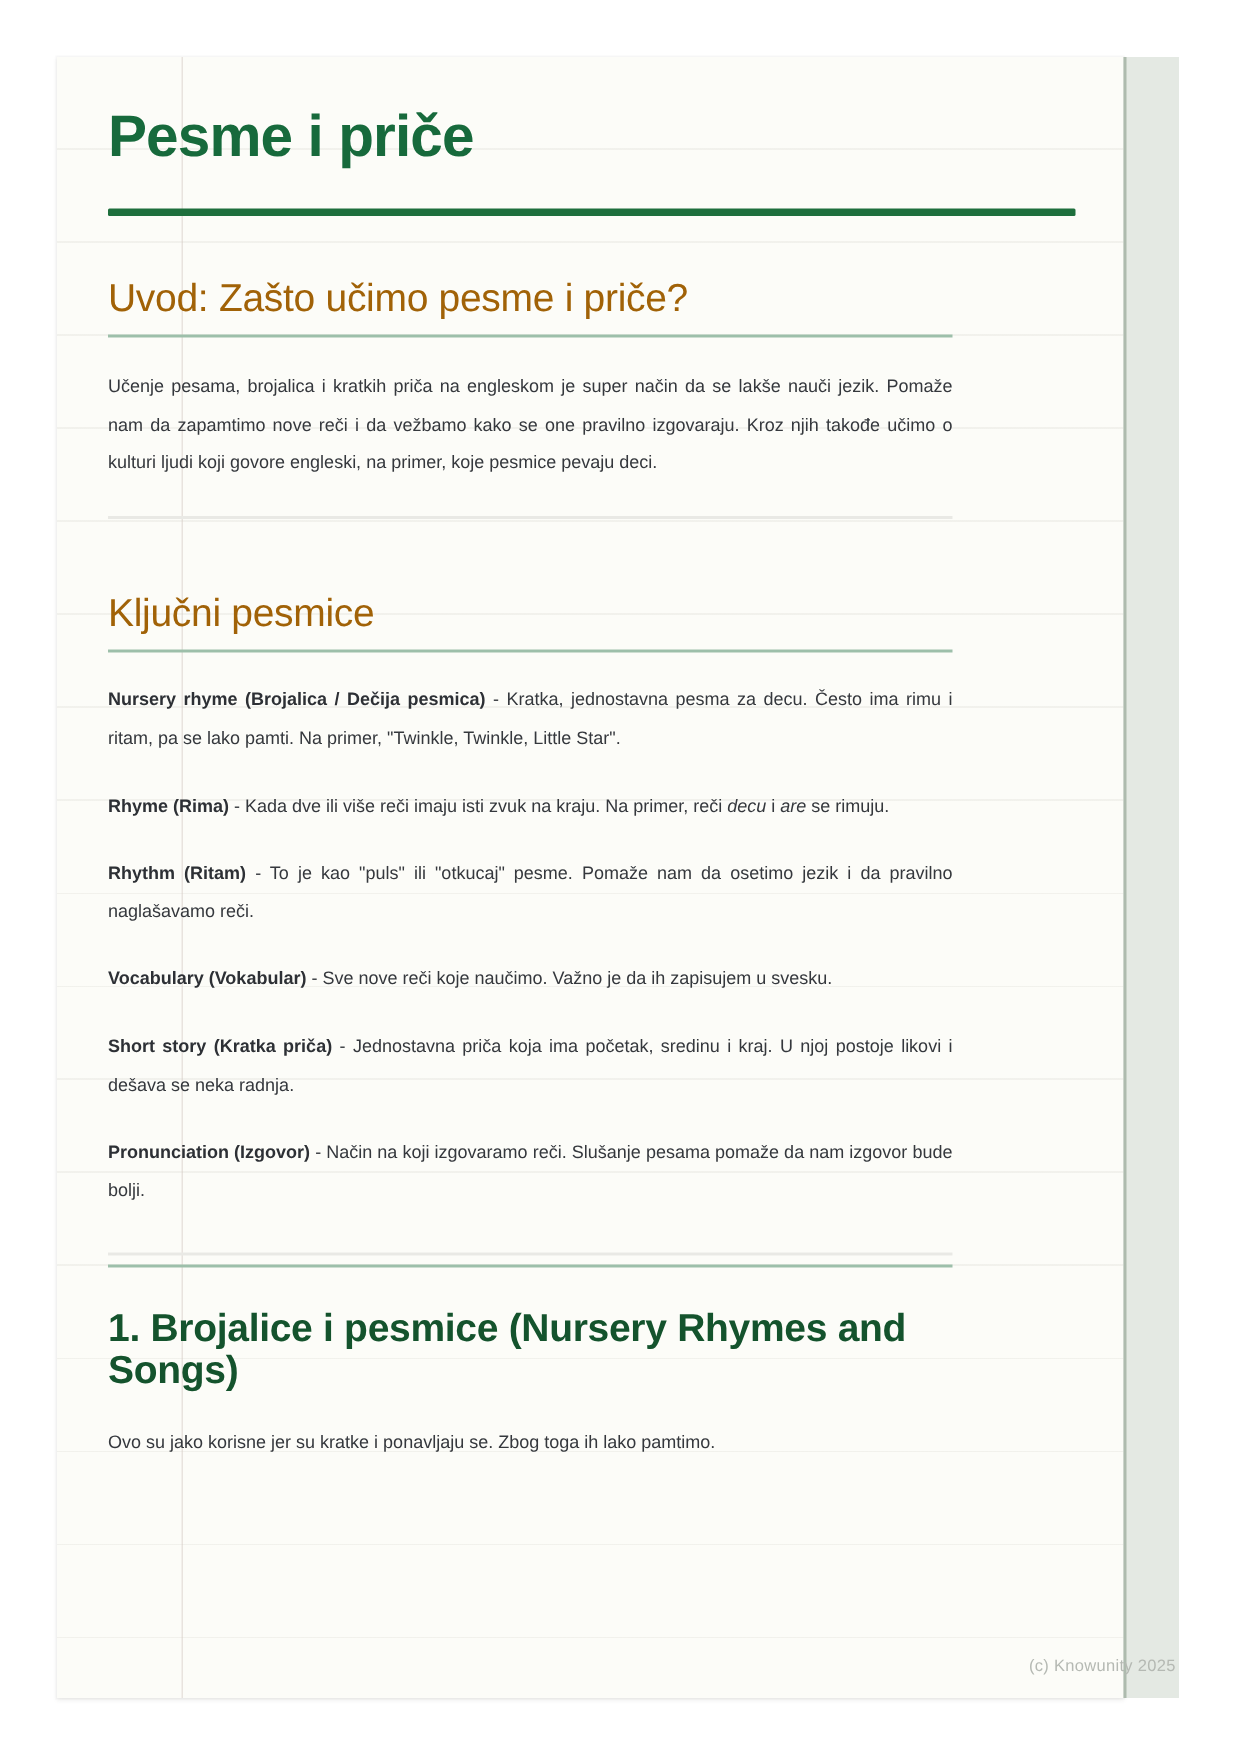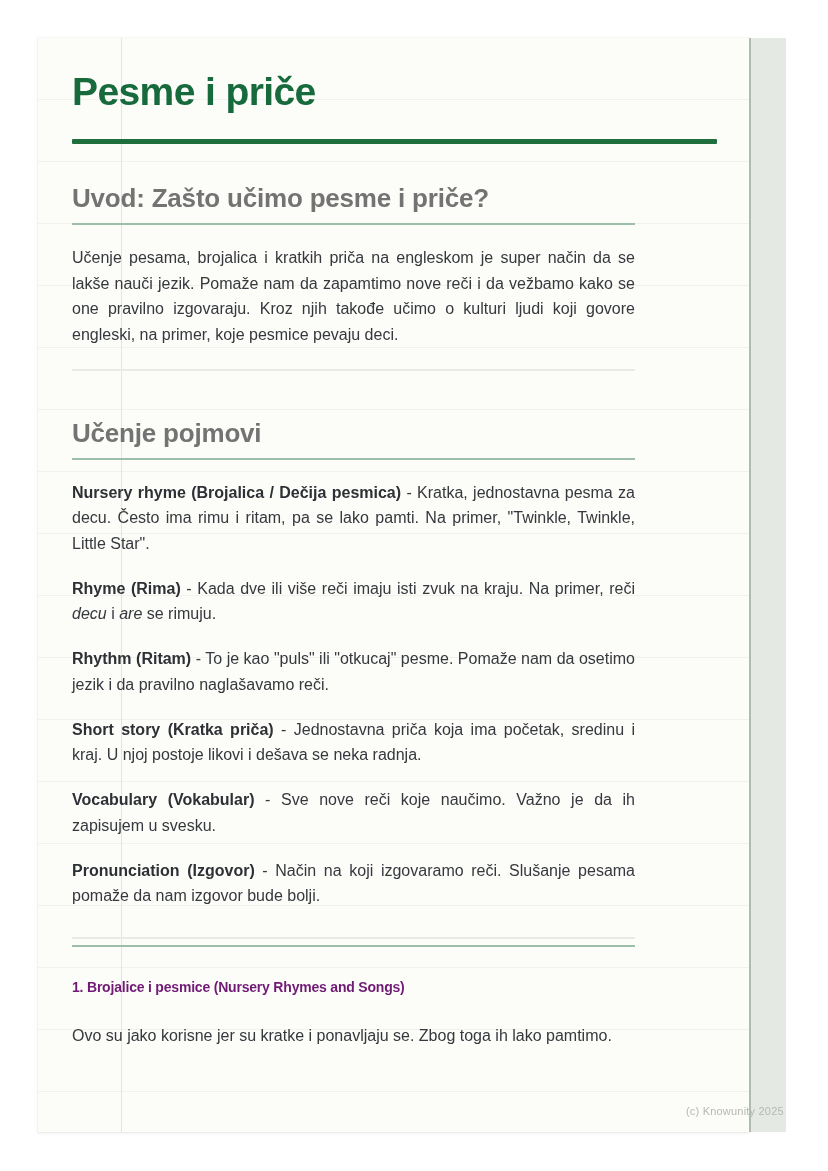--- a/index.html
+++ b/index.html
@@ -47,49 +47,49 @@
     font-weight: 800; letter-spacing: -0.6px;
     color: #176a3c;
   }
   .title-rule {
     height: 5px; background: #1e6f3d; margin-top: 23px; border-radius: 1px;
   }
 
   .h2 {
     margin: 0; width: 563px;
     font-size: 26px; line-height: 33px;
-    font-weight: 700; letter-spacing: -0.2px;
-    color: #737373;
+    font-weight: 400; letter-spacing: -0.2px;
+    color: #a16207;
   }
   .mt-after-rule   { margin-top: 38px; }
   .mt-after-divider{ margin-top: 46px; }
   .h2-underline {
     width: 563px; height: 2px; background: #9dbfaa; margin-top: 8px;
   }
   .h2-underline.tight { margin-top: 6px; }
 
   .body-p {
     width: 563px; margin: 20px 0 0;
-    font-size: 16px; line-height: 25.5px;
+    font-size: 12px; line-height: 25.5px;
     color: #35383d;
     text-align: justify;
   }
   .term-p { margin-top: 19.5px; }
   .term-p b, .body-p b { font-weight: 700; color: #2d3035; margin-top: 12px; }
   .term-p em { font-style: italic; }
 
   .divider {
     width: 563px; height: 2px; background: #e9e9e5; margin-top: 22px;
   }
 
   .h3 {
     margin: 26px 0 0; width: 563px;
-    font-size: 14px; line-height: 28px;
+    font-size: 26px; line-height: 28px;
     font-weight: 800; letter-spacing: -0.2px;
-    color: #701a75;
+    color: #14532d;
   }
   .last-p { margin-top: 22px; }
 
   .watermark {
     position: absolute; left: 686px; top: 1104px;
     font-size: 11px; line-height: 14px;
     color: #b5b9b3; letter-spacing: 0.2px;
     z-index: 5; white-space: nowrap;
   }
 </style>
@@ -106,32 +106,32 @@
 
       <h1 class="doc-title">Pesme i priče</h1>
       <div class="title-rule"></div>
 
       <h2 class="h2 mt-after-rule">Uvod: Zašto učimo pesme i priče?</h2>
       <div class="h2-underline"></div>
       <p class="body-p">Učenje pesama, brojalica i kratkih priča na engleskom je super način da se lakše nauči jezik. Pomaže nam da zapamtimo nove reči i da vežbamo kako se one pravilno izgovaraju. Kroz njih takođe učimo o kulturi ljudi koji govore engleski, na primer, koje pesmice pevaju deci.</p>
 
       <div class="divider"></div>
 
-      <h2 class="h2 mt-after-divider">Učenje pojmovi</h2>
+      <h2 class="h2 mt-after-divider">Ključni pesmice</h2>
       <div class="h2-underline"></div>
 
       <p class="body-p term-p"><b>Nursery rhyme (Brojalica / Dečija pesmica)</b><span> - Kratka, jednostavna pesma za decu. Često ima rimu i ritam, pa se lako pamti. Na primer, "Twinkle, Twinkle, Little Star".</span></p>
 
       <p class="body-p term-p"><b>Rhyme (Rima)</b><span> - Kada dve ili više reči imaju isti zvuk na kraju. Na primer, reči </span><em>decu</em><span> i </span><em>are</em><span> se rimuju.</span></p>
 
       <p class="body-p term-p"><b>Rhythm (Ritam)</b><span> - To je kao "puls" ili "otkucaj" pesme. Pomaže nam da osetimo jezik i da pravilno naglašavamo reči.</span></p>
 
+      <p class="body-p term-p"><b>Vocabulary (Vokabular)</b><span> - Sve nove reči koje naučimo. Važno je da ih zapisujem u svesku.</span></p>
+
       <p class="body-p term-p"><b>Short story (Kratka priča)</b><span> - Jednostavna priča koja ima početak, sredinu i kraj. U njoj postoje likovi i dešava se neka radnja.</span></p>
-
-      <p class="body-p term-p"><b>Vocabulary (Vokabular)</b><span> - Sve nove reči koje naučimo. Važno je da ih zapisujem u svesku.</span></p>
 
       <p class="body-p term-p"><b>Pronunciation (Izgovor)</b><span> - Način na koji izgovaramo reči. Slušanje pesama pomaže da nam izgovor bude bolji.</span></p>
 
       <div class="divider" style="margin-top:28px"></div>
 
       <div class="h2-underline tight"></div>
 
       <h3 class="h3">1. Brojalice i pesmice (Nursery Rhymes and Songs)</h3>
       <p class="body-p last-p">Ovo su jako korisne jer su kratke i ponavljaju se. Zbog toga ih lako pamtimo.</p>
 

